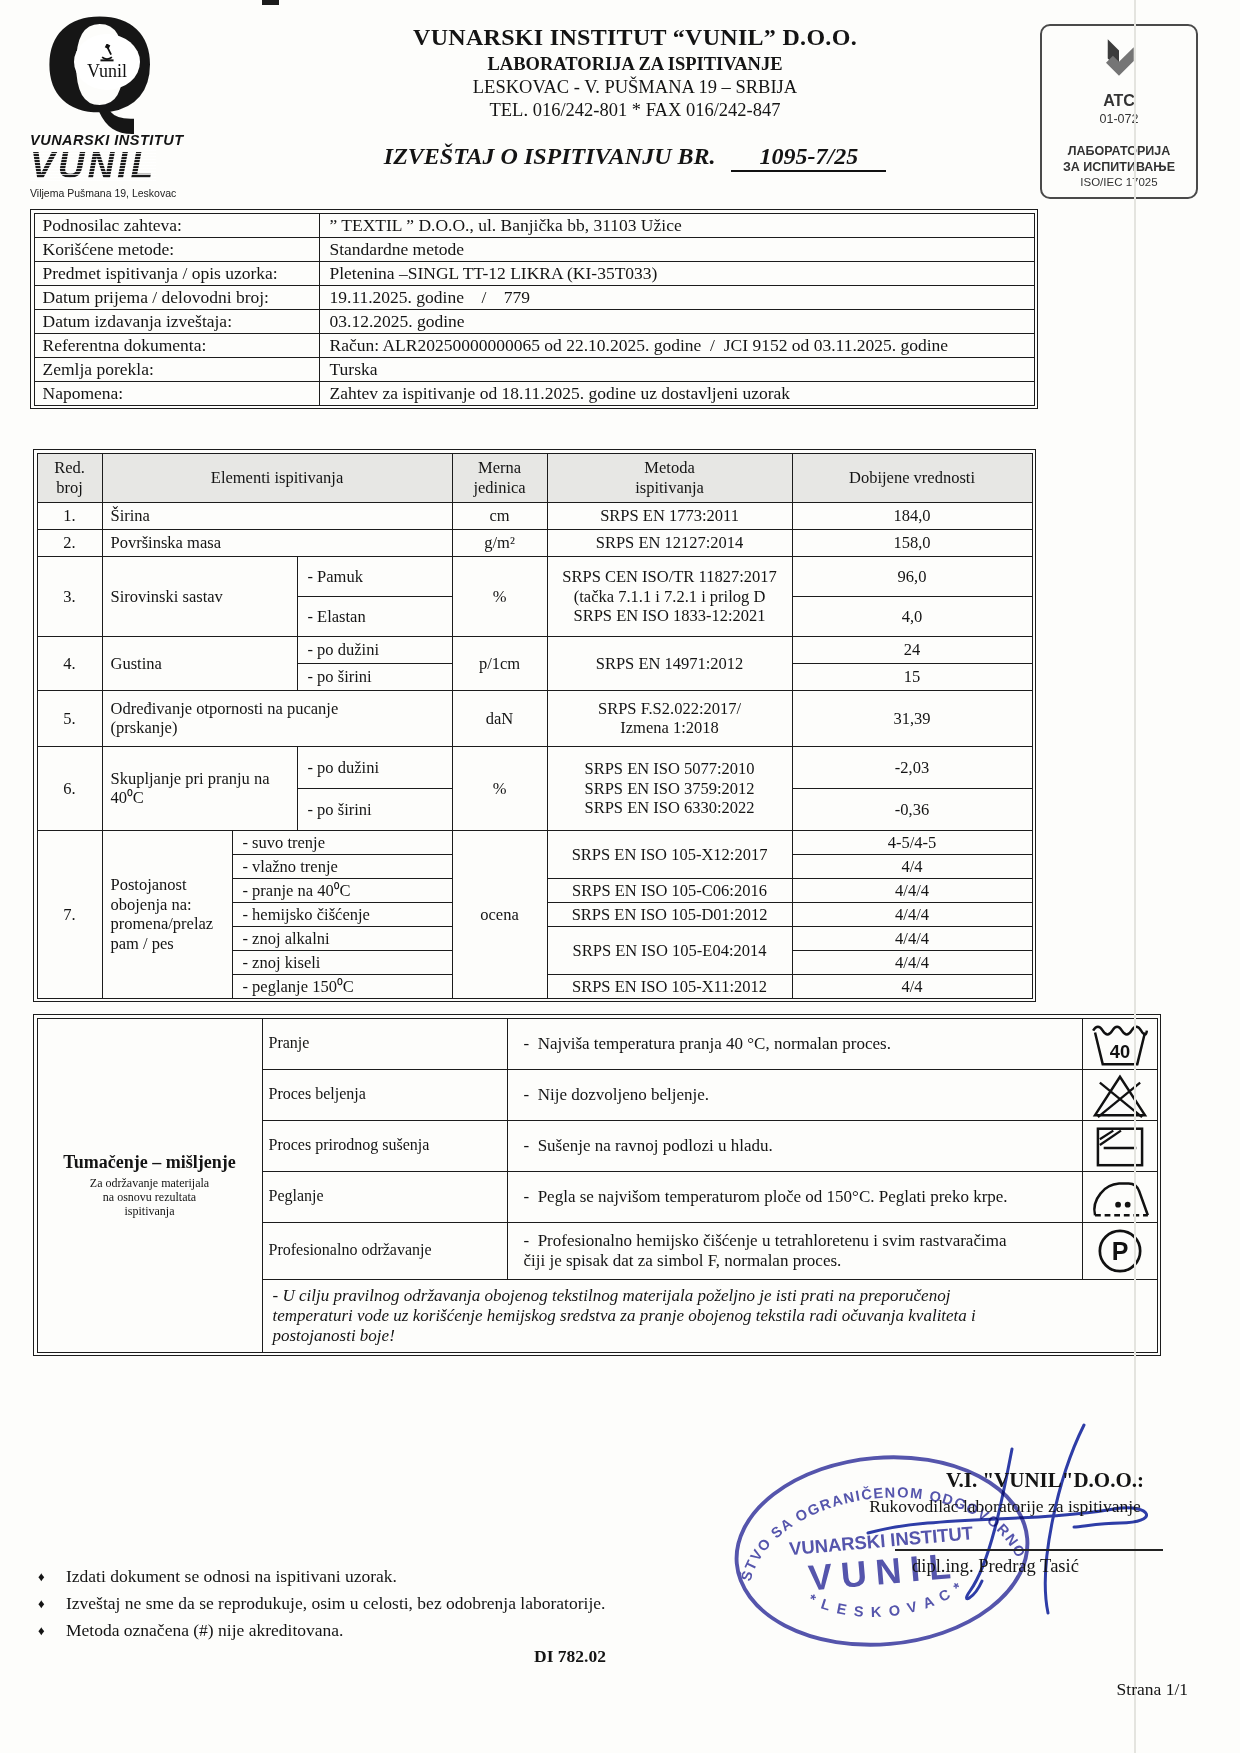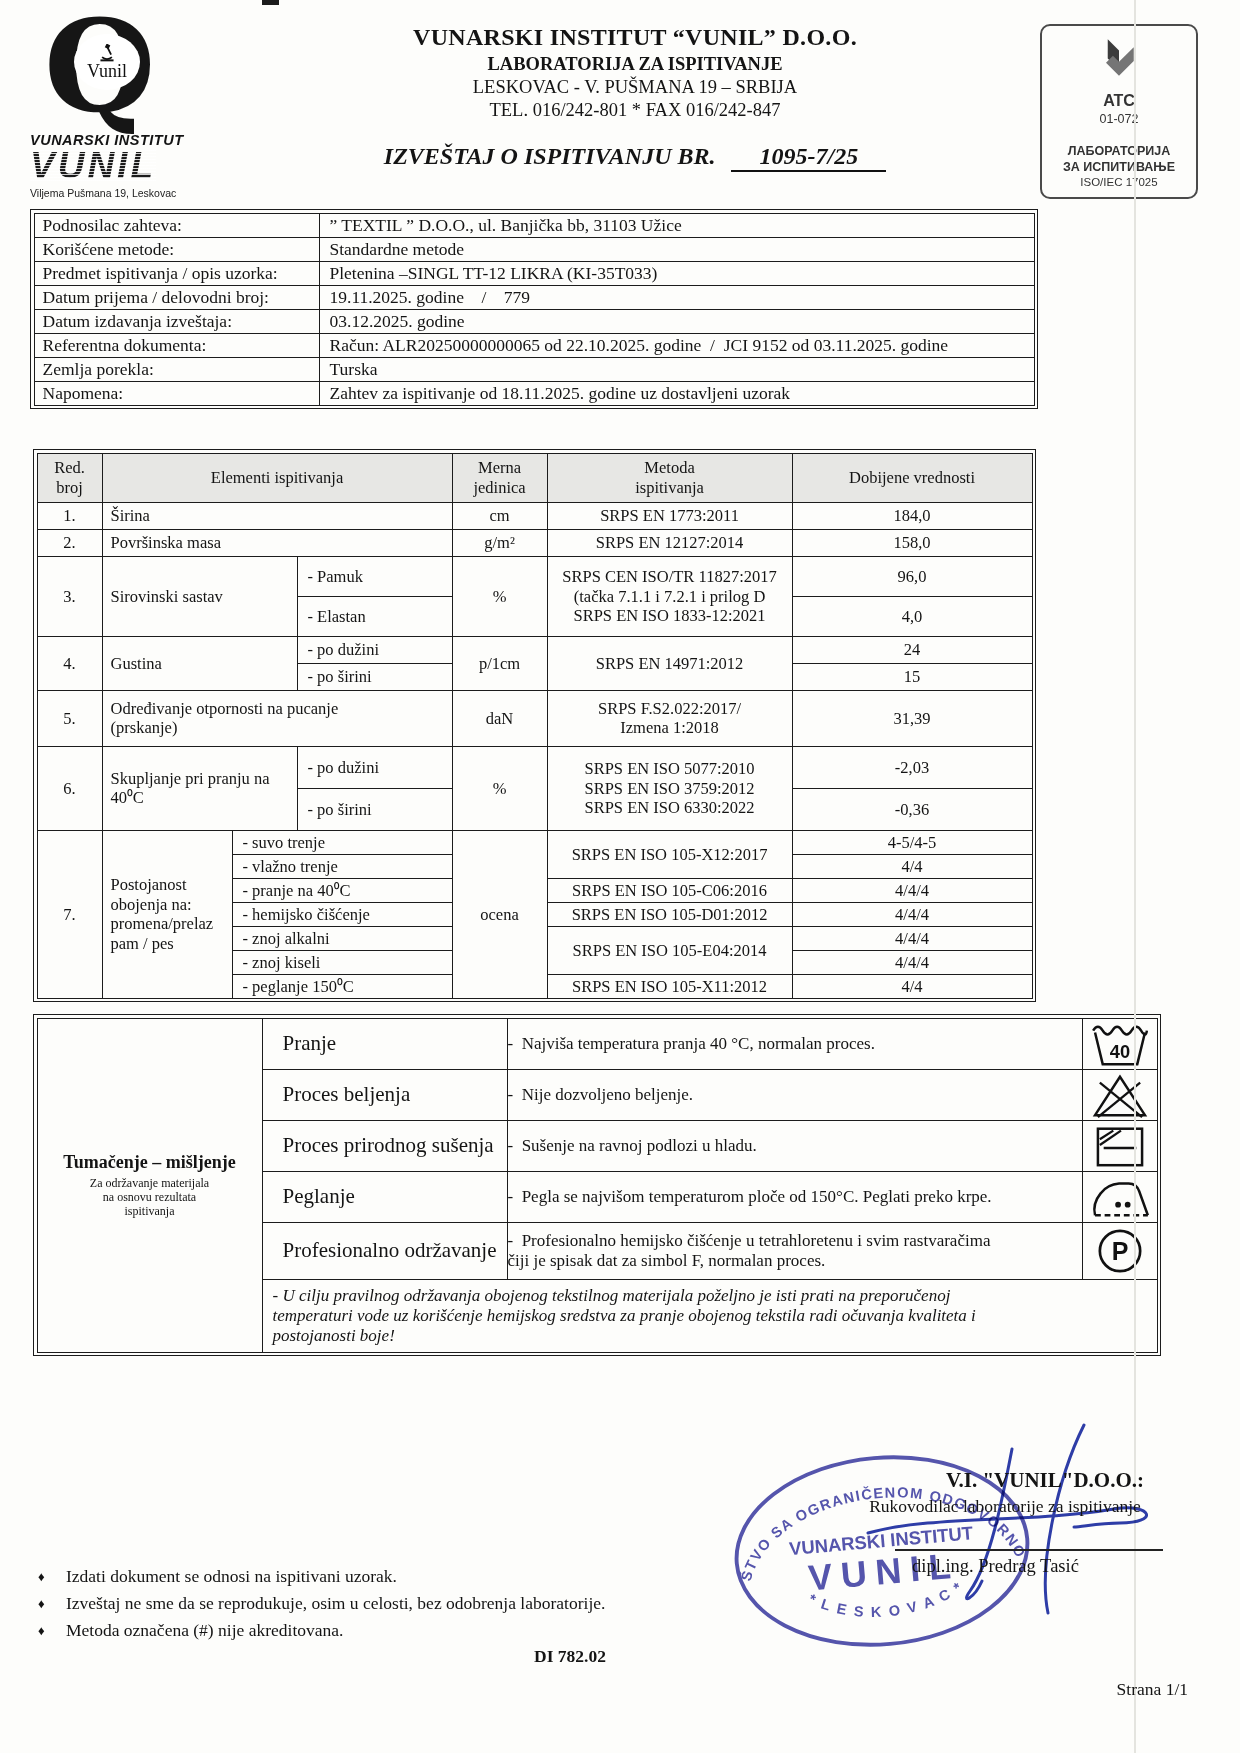--- a/index.html
+++ b/index.html
@@ -62,22 +62,22 @@
   .res-table th{background:#e7e7e4;font-weight:normal;height:46px;text-align:center;}
   .c{text-align:center;}
   .el{text-align:left;padding-left:8px;}
   .sub{padding-left:10px;}
 
   .care-wrap{margin:8px 0 0 33px;}
   .care-table{width:1120px;}
   .care-label{text-align:center;vertical-align:middle;}
   .cl-title{font-weight:bold;font-size:18px;}
   .cl-sub{font-size:12px;margin-top:2px;}
-  .cproc{font-size:21px;padding-left:20px;}
-  .cdesc{font-size:17px;padding-left:0;}
+  .cproc{font-size:16px;padding-left:6px;}
+  .cdesc{font-size:17px;padding-left:16px;}
   .cicon{text-align:center;vertical-align:middle;padding:1px;}
   .care-svg{display:block;margin:0 auto;}
   .cnote{font-style:italic;font-size:17px;padding:6px 10px;}
 
   
   .stamp{position:absolute;top:1448px;left:726px;width:312px;height:206px;transform:rotate(-5deg);
          opacity:.92;mix-blend-mode:multiply;}
   .scribble{position:absolute;top:1415px;left:862px;width:300px;height:210px;mix-blend-mode:multiply;}
   .sig-company{position:absolute;top:1468px;left:855px;width:380px;text-align:center;font-weight:bold;font-size:21px;}
   .sig-role{position:absolute;top:1496px;left:830px;width:350px;text-align:center;font-size:17.5px;}

